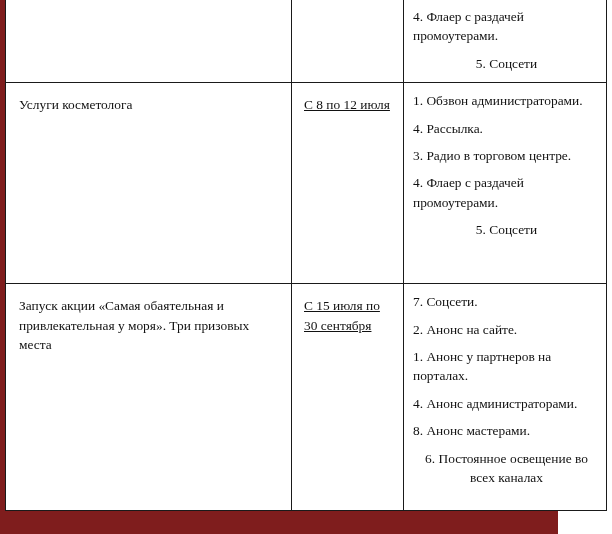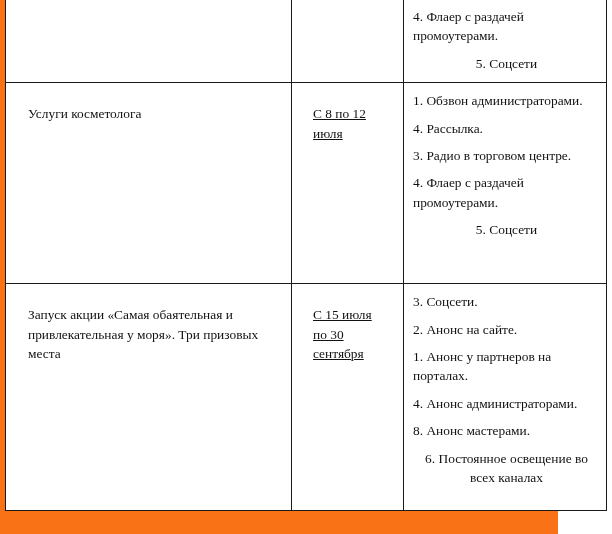--- a/index.html
+++ b/index.html
@@ -12,21 +12,21 @@
     height: 534px;
     overflow: hidden;
     font-family: "Liberation Serif", "DejaVu Serif", serif;
     color: #121212;
     -webkit-font-smoothing: antialiased;
   }
   .page {
     position: relative;
     width: 558px;
     height: 534px;
-    background: #f97316;
+    background: #7f1d1d;
   }
   
   .doc-table {
     position: absolute;
     left: 5px;
     top: -1px;
     width: 601px;
     border-collapse: collapse;
     table-layout: fixed;
   }
@@ -45,21 +45,21 @@
 
   .cell-inner {
     padding: 8px 9px 9px 9px;
     font-size: 13.4px;
     line-height: 19.4px;
   }
   .c2-inner { padding-left: 8px; padding-right: 6px; text-decoration: underline; }
   .c3-inner { padding-left: 9px; padding-right: 6px; }
 
   .para {
-    margin: 13px;
+    margin: 4px;
     font-size: 13.4px;
     line-height: 19.4px;
   }
   .list-item {
     margin: 0 0 8px 0;
     font-size: 13.4px;
     line-height: 19.4px;
   }
   .list-item:last-child {
     margin-bottom: 0;
@@ -128,21 +128,21 @@
             <p class="para">Запуск акции «Самая обаятельная и привлекательная у моря». Три призовых места</p>
           </div>
         </td>
         <td>
           <div class="cell-inner c2-inner">
             <p class="para">С 15 июля по 30 сентября</p>
           </div>
         </td>
         <td>
           <div class="cell-inner c3-inner">
-            <p class="list-item">3. Соцсети.</p>
+            <p class="list-item">7. Соцсети.</p>
             <p class="list-item">2. Анонс на сайте.</p>
             <p class="list-item">1. Анонс у партнеров на порталах.</p>
             <p class="list-item">4. Анонс администраторами.</p>
             <p class="list-item">8. Анонс мастерами.</p>
             <p class="list-item">6. Постоянное освещение во всех каналах</p>
           </div>
         </td>
       </tr>
 
     </tbody>

